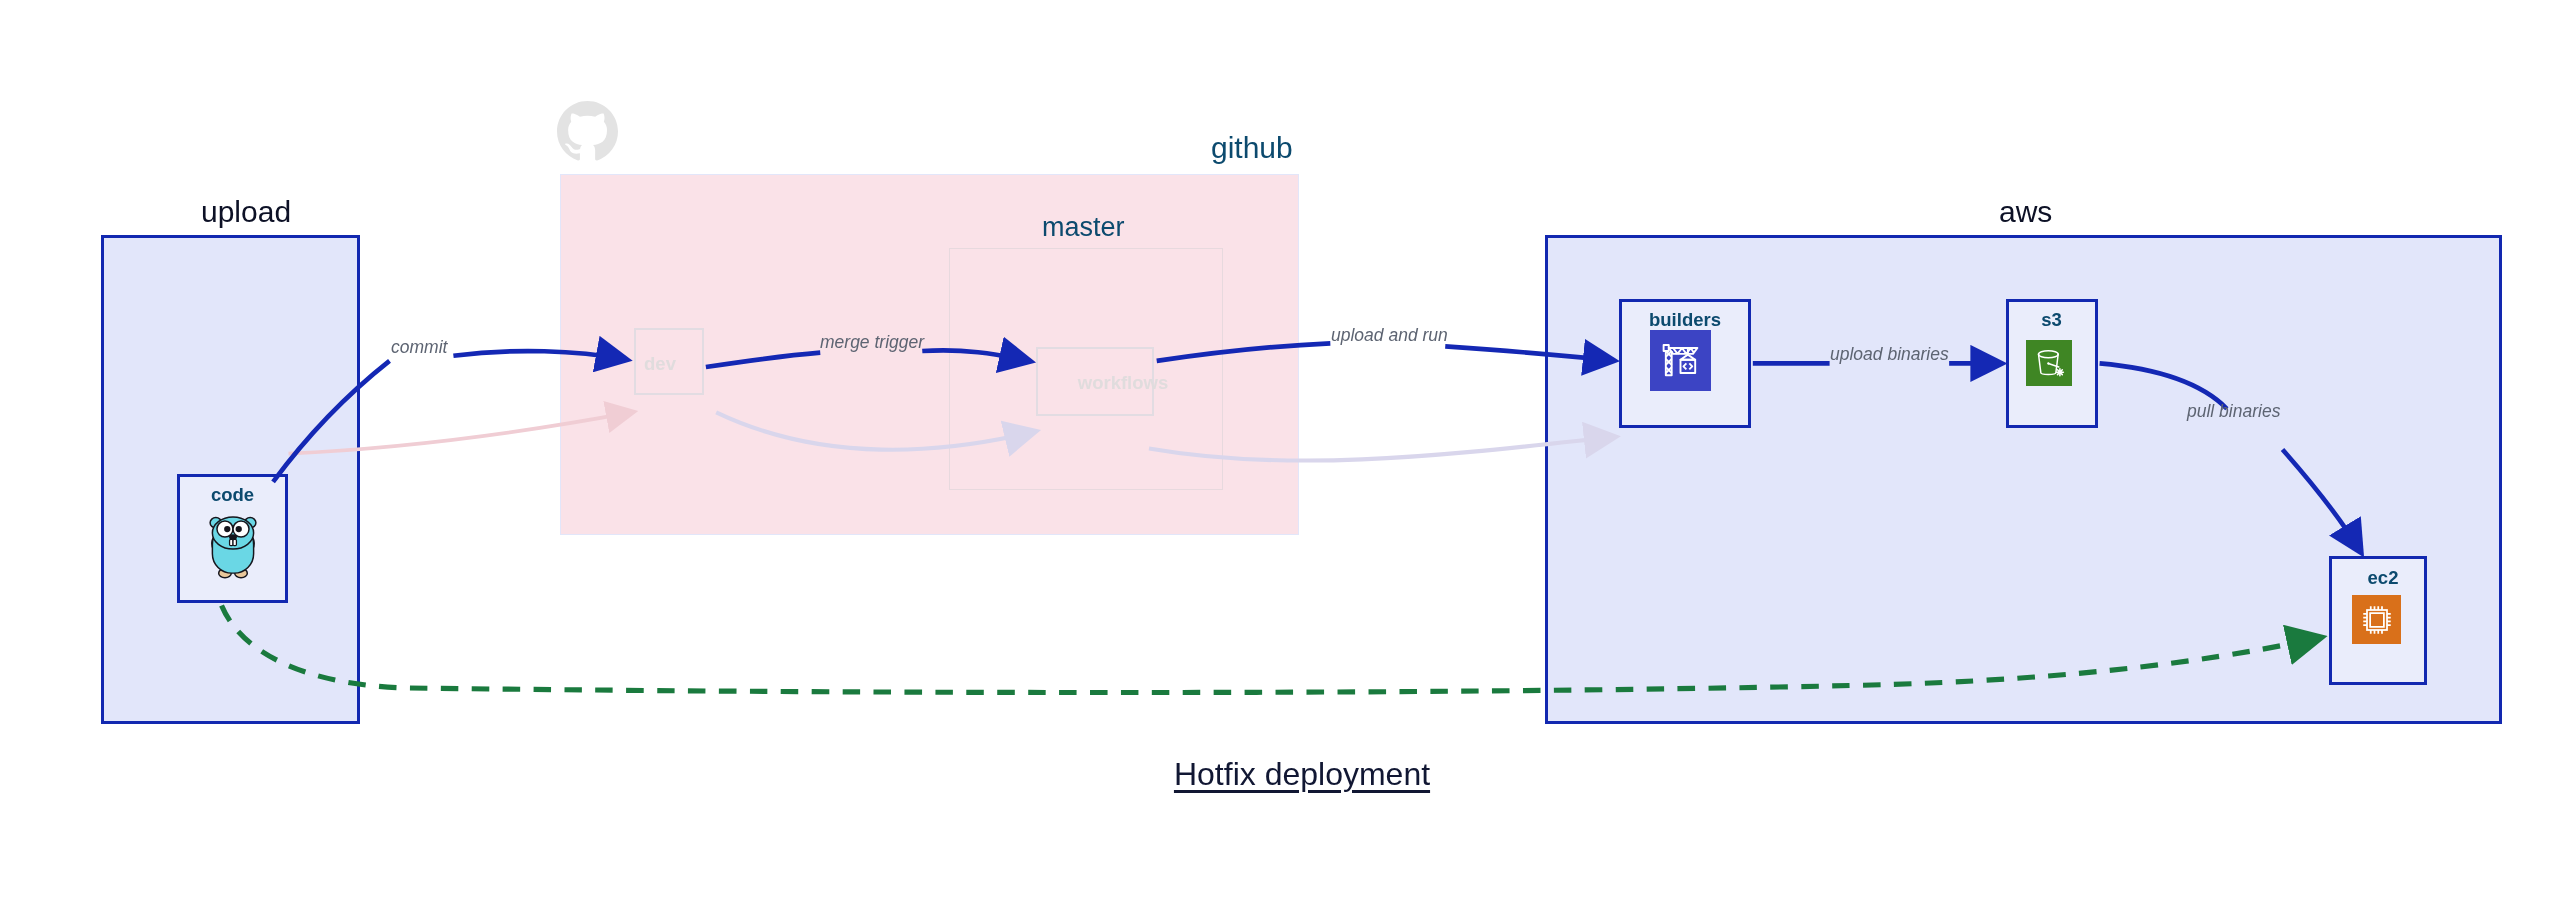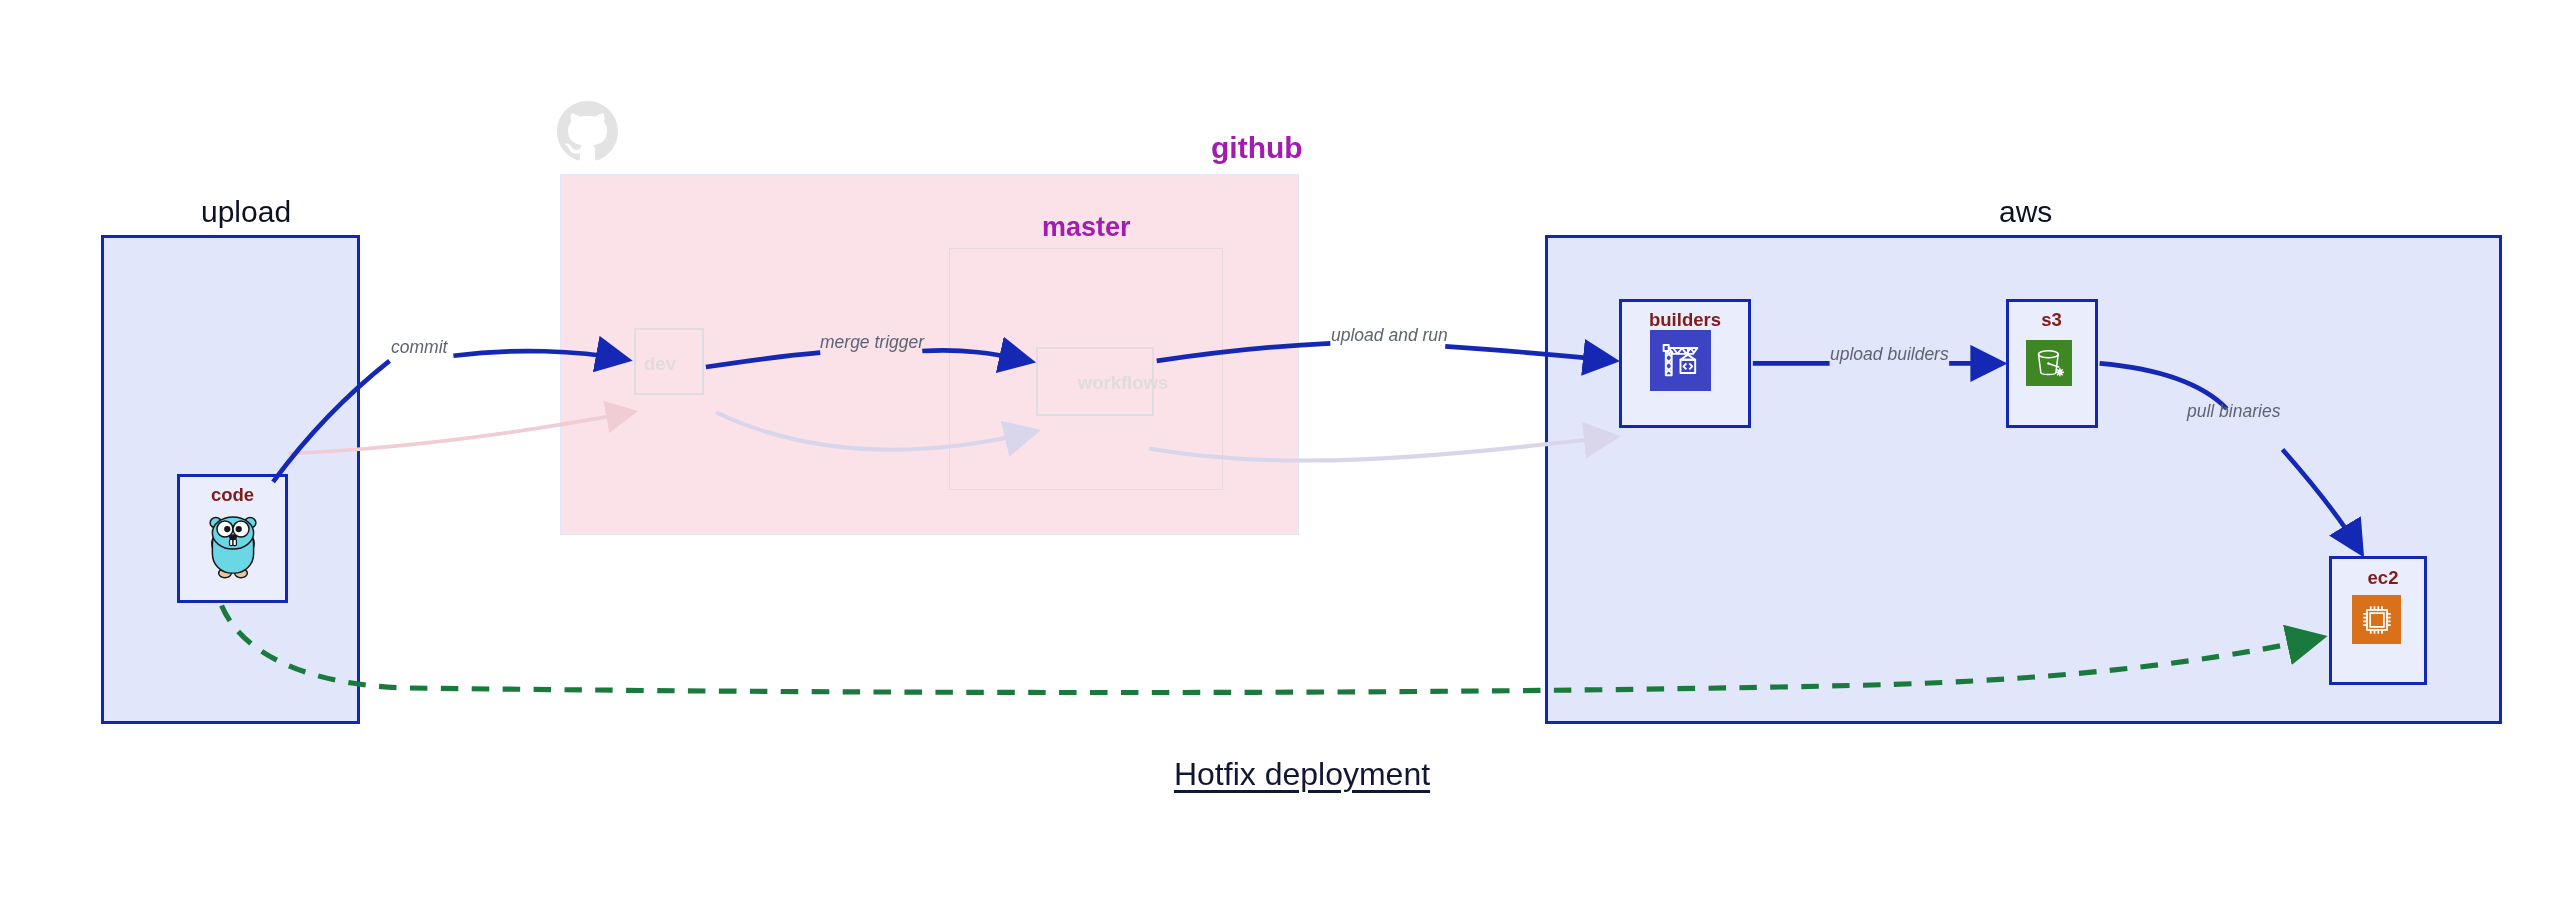--- a/index.html
+++ b/index.html
@@ -2,22 +2,22 @@
 <html style="font-size:8.2px"><head>
 <meta charset="utf-8">
 <style>
   html,body{margin:0;padding:0;background:#ffffff;}
   body{width:2604px;height:902px;overflow:hidden;
        font-family:"Liberation Sans","DejaVu Sans",sans-serif;}
   #stage{position:relative;width:2604px;height:902px;background:#fff;}
   svg.layer{position:absolute;left:0;top:0;width:2604px;height:902px;overflow:visible;}
   .grp-label{position:absolute;font-size:30px;color:#0d1126;white-space:nowrap;
              font-family:"Liberation Sans","DejaVu Sans",sans-serif;}
-  .grp-label.ghost{color:#a21caf;font-weight:bold;}
-  .node-label{position:absolute;font-size:18.5px;font-weight:bold;color:#7f1d1d;
+  .grp-label.ghost{color:#0c4a6e;}
+  .node-label{position:absolute;font-size:18.5px;font-weight:bold;color:#0c4a6e;
               white-space:nowrap;text-align:center;}
   .node-label.ghost{color:#e0dcdd;}
   .edge-label{position:absolute;font-size:17.5px;font-style:italic;color:#5d6472;
               white-space:nowrap;background:transparent;}
   .box{position:absolute;box-sizing:border-box;}
   .container-local,.container-aws{background:#e2e6fa;border:3.1px solid #1228b0;}
   .container-github{background:#fae2e8;border:1.5px solid #e2e6fa;}
   .container-master{background:transparent;border:1.5px solid #e7d9de;}
   .node-solid{background:#eaedfb;border:3.6px solid #1228b0;}
   .node-ghost{background:transparent;border:2.1px solid #e2dce2;}
@@ -191,20 +191,20 @@
   <div class="node-label" style="left:2006px;top:309px;width:91px;">s3</div>
 
   <div class="node-label" style="left:2329px;top:567px;width:108px;">ec2</div>
 
   <div class="edge-label" style="left:391px;top:337px;">commit</div>
 
   <div class="edge-label" style="left:820px;top:332px;">merge trigger</div>
 
   <div class="edge-label" style="left:1331px;top:325px;">upload and run</div>
 
-  <div class="edge-label" style="left:1830px;top:344px;">upload builders</div>
+  <div class="edge-label" style="left:1830px;top:344px;">upload binaries</div>
 
   <div class="edge-label" style="left:2187px;top:401px;">pull binaries</div>
 
   <div id="page-title" style="top:756px;">Hotfix deployment</div>
 
 </div>
 
 
 </body></html>

